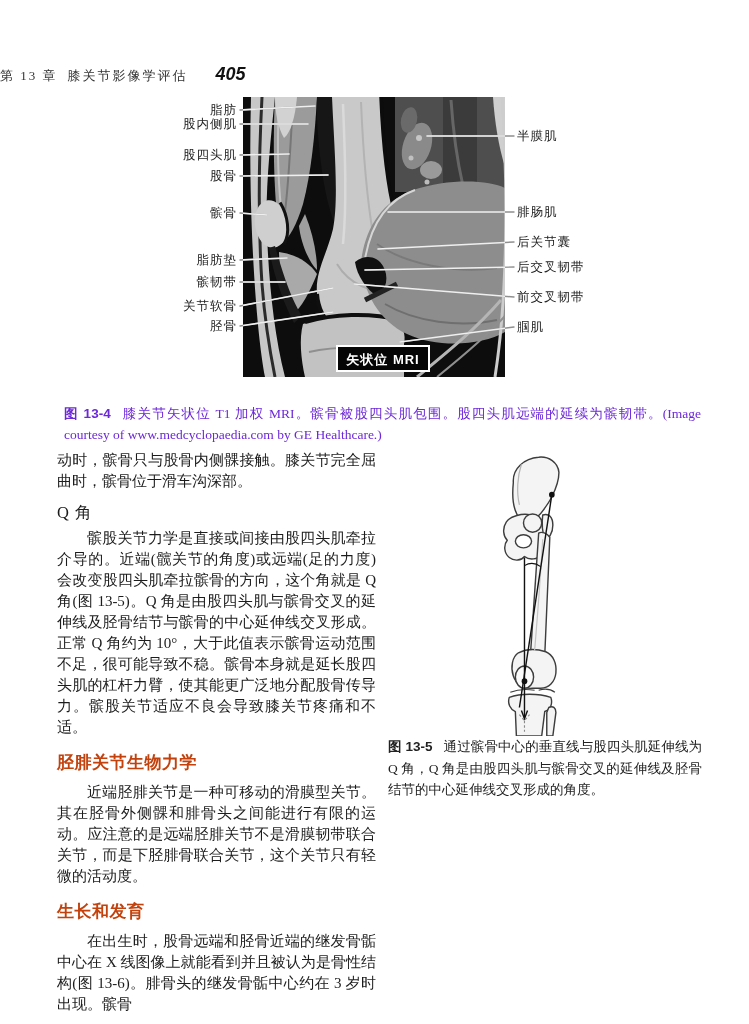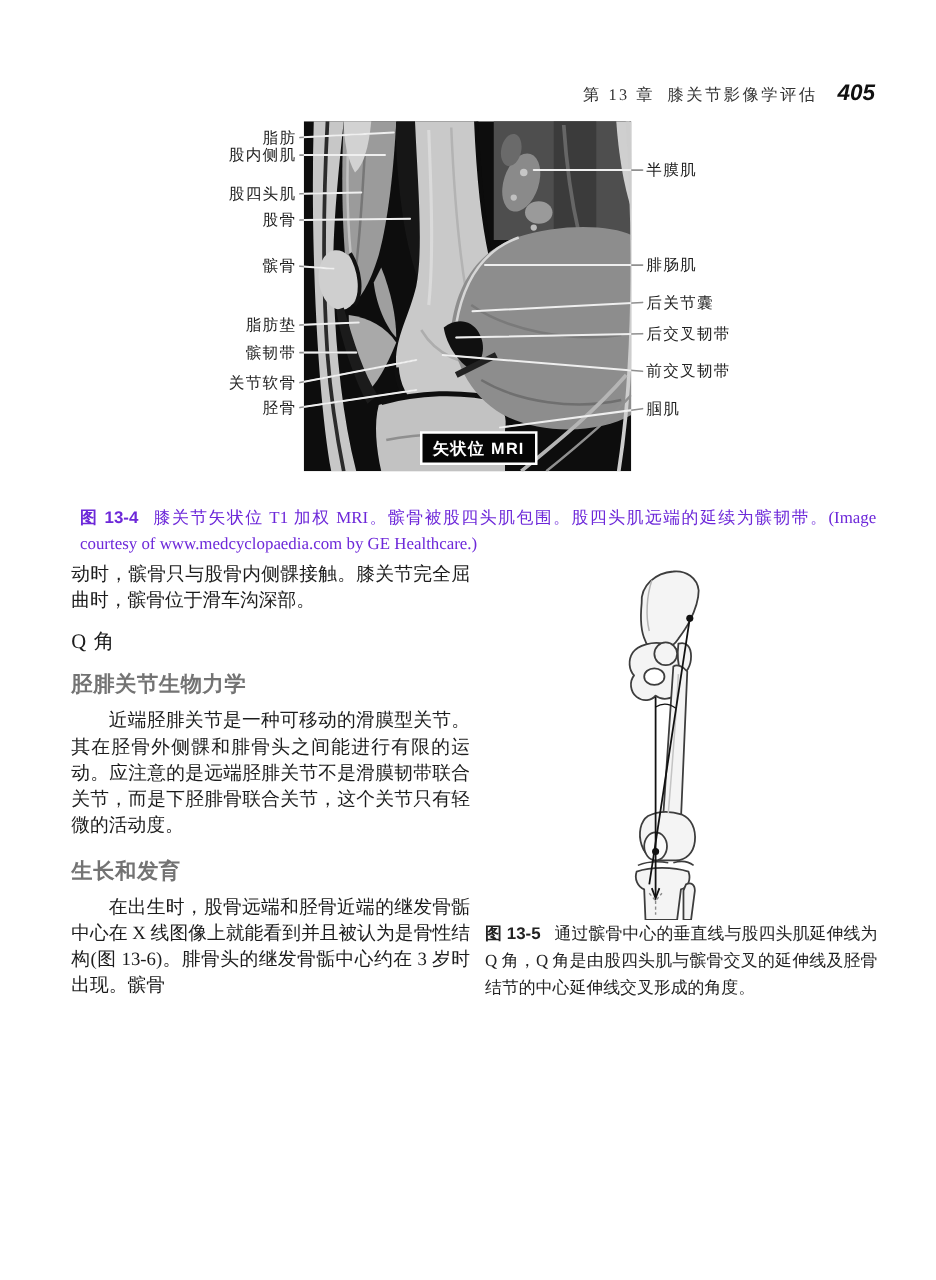--- a/index.html
+++ b/index.html
@@ -4,21 +4,21 @@
 <style>
   html,body{margin:0;padding:0;}
   body{
     width:749px;height:1024px;position:relative;overflow:hidden;
     background:#ffffff;color:#1c1c1c;
     font-family:"Liberation Serif","DejaVu Serif",serif;
   }
   
   .page-header{
     position:absolute;top:64px;left:0;width:700px;
-    display:flex;justify-content:flex-end;align-items:baseline;gap:16px;
+    display:flex;align-items:baseline;gap:28px;
   }
   .chapter-ref{font-size:13px;letter-spacing:2px;color:#333;}
   .chapter-ref .sp{display:inline-block;width:10px;}
   .page-num{font-size:18px;font-weight:bold;font-family:"Liberation Sans","DejaVu Sans",sans-serif;color:#111;font-style:italic;}
 
   
   .fig134{position:absolute;top:94px;left:65px;width:620px;height:292px;}
   .fig134 svg{display:block;}
   .mri-label{font-size:12.5px;fill:#222;font-family:"Liberation Serif","DejaVu Serif",serif;letter-spacing:1px;}
   .mri-tag-text{font-size:13px;font-weight:bold;fill:#ffffff;font-family:"Liberation Sans","DejaVu Sans",sans-serif;letter-spacing:1px;}
@@ -31,21 +31,21 @@
 
   
   .col-left{position:absolute;top:450px;left:57px;width:319px;font-size:15px;line-height:21px;text-align:justify;}
   .col-right{position:absolute;top:452px;left:388px;width:314px;}
   .col-left p,.col-right p{margin:0;}
   .indent{text-indent:2em;}
   .q-heading{font-size:16.5px;margin:10px 0 5px;font-weight:normal;letter-spacing:1px;}
   .black-heading{
     font-family:"Liberation Sans","DejaVu Sans",sans-serif;
     font-weight:bold;font-size:17px;letter-spacing:0.5px;
-    margin:14px 0 9px;color:#737373;
+    margin:14px 0 9px;color:#c2410c;
   }
   .fig135-draw{margin-left:100px;width:152px;height:284px;}
   .caption135{font-size:13.5px;line-height:21.5px;text-align:justify;color:#222;margin-top:6px;}
   .cont-para{margin-top:30px !important;font-size:15px;line-height:21.5px;text-align:justify;}
 </style>
 </head>
 <body>
 
 <div class="page-header">
   <span class="chapter-ref"><span>第 13 章</span><span class="sp"></span><span>膝关节影像学评估</span></span>
@@ -162,20 +162,21 @@
     <text class="mri-tag-text" x="318" y="269.5" text-anchor="middle">矢状位 MRI</text>
   </g>
 </svg>
 </div>
 
 <p class="caption"><span class="cap-label">图 13-4</span><span>膝关节矢状位 T1 加权 MRI。髌骨被股四头肌包围。股四头肌远端的延续为髌韧带。(Image courtesy of www.medcyclopaedia.com by GE Healthcare.)</span></p>
 
 <div class="col-left">
   <p>动时，髌骨只与股骨内侧髁接触。膝关节完全屈曲时，髌骨位于滑车沟深部。</p>
   <h3 class="q-heading">Q 角</h3>
+  <p class="indent">髌股关节力学是直接或间接由股四头肌牵拉介导的。近端(髋关节的角度)或远端(足的力度)会改变股四头肌牵拉髌骨的方向，这个角就是 Q 角(图 13-5)。Q 角是由股四头肌与髌骨交叉的延伸线及胫骨结节与髌骨的中心延伸线交叉形成。正常 Q 角约为 10°，大于此值表示髌骨运动范围不足，很可能导致不稳。髌骨本身就是延长股四头肌的杠杆力臂，使其能更广泛地分配股骨传导力。髌股关节适应不良会导致膝关节疼痛和不适。</p>
   <h2 class="black-heading">胫腓关节生物力学</h2>
   <p class="indent">近端胫腓关节是一种可移动的滑膜型关节。其在胫骨外侧髁和腓骨头之间能进行有限的运动。应注意的是远端胫腓关节不是滑膜韧带联合关节，而是下胫腓骨联合关节，这个关节只有轻微的活动度。</p>
   <h2 class="black-heading">生长和发育</h2>
   <p class="indent">在出生时，股骨远端和胫骨近端的继发骨骺中心在 X 线图像上就能看到并且被认为是骨性结构(图 13-6)。腓骨头的继发骨骺中心约在 3 岁时出现。髌骨</p>
 </div>
 
 <div class="col-right">
   <div class="fig135-draw">
     <svg width="152" height="284" viewBox="0 0 150 280">
       <g fill="#f4f4f4" stroke="#3d3d3d" stroke-width="1.4" stroke-linejoin="round">

